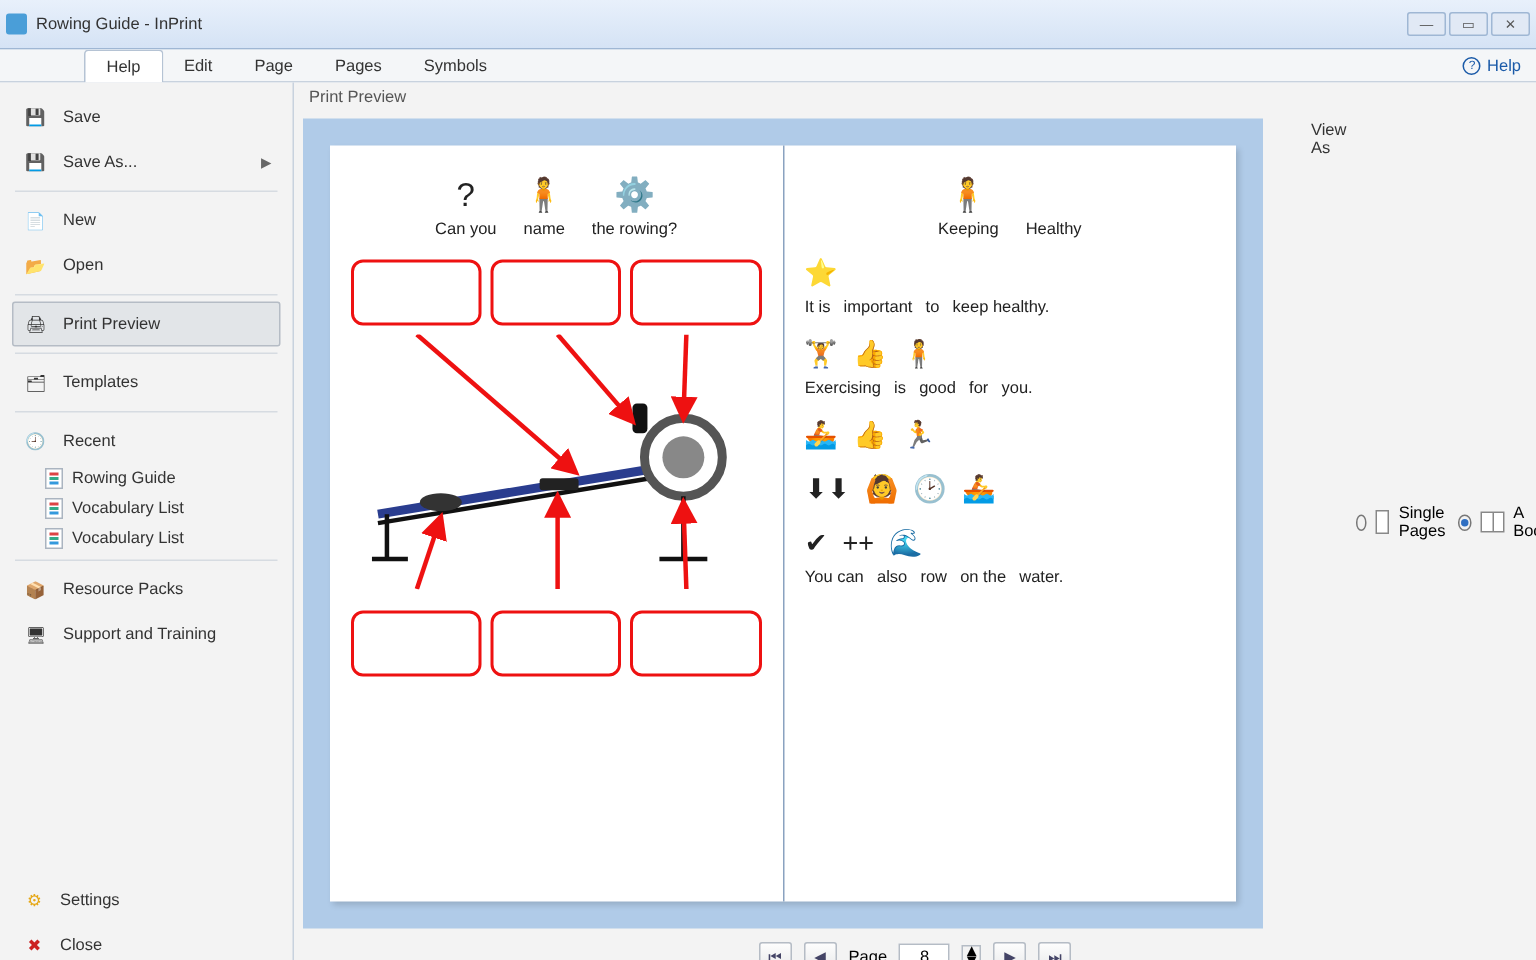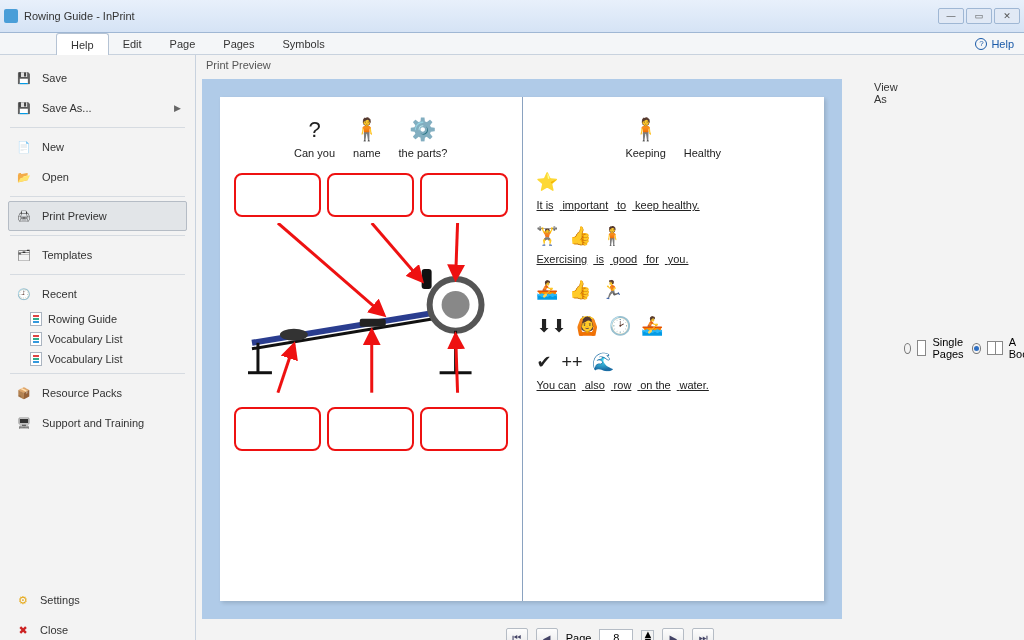--- a/index.html
+++ b/index.html
@@ -36,21 +36,21 @@
 .divider { width: 1px; background: #8aa2c0; }
 .headline { display: flex; justify-content: center; gap: 18px; margin-top: 6px; }
 .sym { display: flex; flex-direction: column; align-items: center; gap: 2px; font-size: 10px; color: #222; }
 .sym .glyph { height: 30px; display: flex; align-items: center; justify-content: center; font-size: 22px; }
 .boxrow { display: flex; gap: 6px; margin-top: 14px; }
 .box { flex:1; height: 44px; border: 2px solid #e11; border-radius: 8px; background:#fff; }
 .machine { position: relative; height: 170px; margin-top: 6px; }
 .arrow-svg { position:absolute; inset:0; }
 .right-sentence { display:flex; align-items:flex-end; gap:10px; margin: 10px 0 4px 0; }
 .right-sentence .sym .glyph { height:26px; font-size:18px; }
-.sent-line { font-size:10px; color:#222; margin-bottom: 12px; text-decoration: underline; }
+.sent-line { font-size:10px; color:#222; margin-bottom: 12px; }
 .sent-line span { margin-right: 6px; }
 .rpanel { width: 160px; padding: 8px 10px 10px 10px; display:flex; flex-direction:row; }
 .group-title { position: relative; margin-bottom: 8px; }
 .group-title::before { content:""; position:absolute; left:52px; right:0; top:50%; height:1px; background:#c8d2de; }
 .group-title span { background:#f3f3f3; position:relative; padding-right:6px; color:#333; }
 .radio-row { display:flex; align-items:center; gap:6px; padding:4px 0; cursor:pointer; }
 .radio { width:11px; height:11px; border:1px solid #777; border-radius:50%; display:inline-flex; align-items:center; justify-content:center; }
 .radio.sel::after { content:""; width:5px; height:5px; background:#2f6fc2; border-radius:50%; }
 .page-ico { width:14px; height:16px; border:1px solid #888; background:#fff; }
 .book-ico { width:18px; height:14px; border:1px solid #888; background:#fff; position:relative; }
@@ -171,21 +171,21 @@
                 <div class="sym">
                     <span class="glyph">?</span>
                     <span>Can you</span>
                   </div>
                 <div class="sym">
                     <span class="glyph">🧍</span>
                     <span>name</span>
                   </div>
                 <div class="sym">
                     <span class="glyph">⚙️</span>
-                    <span>the parts?</span>
+                    <span>the rowing?</span>
                   </div>
               </div>
               <div class="boxrow">
                 <div class="box"></div>
                 <div class="box"></div>
                 <div class="box"></div>
               </div>
               <div class="machine">
                 <svg class="arrow-svg" viewBox="0 0 274 170">
                   <defs>

